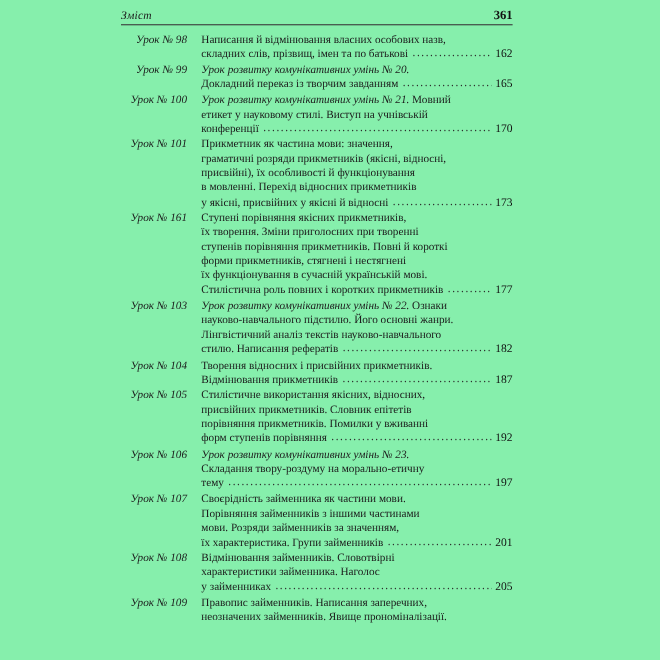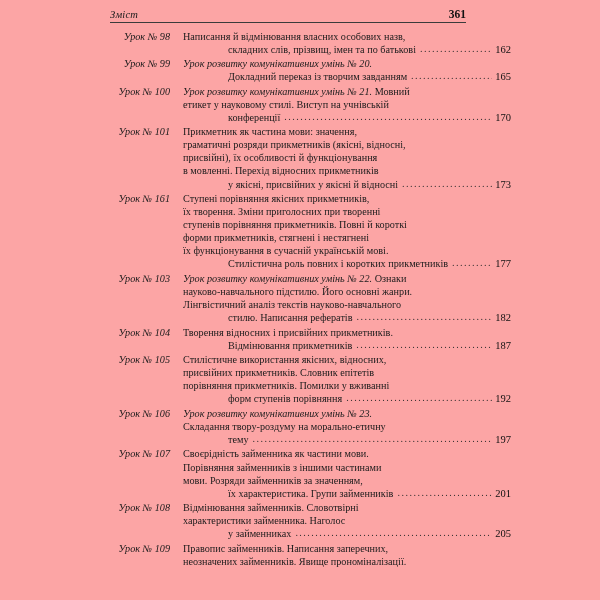--- a/index.html
+++ b/index.html
@@ -14,21 +14,21 @@
     font-family: "Liberation Serif", "DejaVu Serif", serif;
     color: #1b1b1b;
   }
 
   .page {
     position: relative;
     width: 600px;
     height: 600px;
     box-sizing: border-box;
     padding: 8px 132px 0 110px;
-    background: #fca5a5;
+    background: #86efac;
   }
 
   
   .running-head {
     display: flex;
     align-items: baseline;
     justify-content: space-between;
     width: 356px;
     padding-bottom: 2px;
     border-bottom: 1.1px solid #3b3b3b;
@@ -87,21 +87,20 @@
   }
   .toc-line .em {
     font-style: italic;
   }
 
   
   .toc-lastline {
     display: flex;
     align-items: baseline;
     width: 100%;
-    margin-left: 45px;
   }
   .toc-lastline .tail-text {
     white-space: nowrap;
     flex: 0 0 auto;
   }
   .toc-leader {
     flex: 1 1 auto;
     min-width: 8px;
     margin: 0 3px 0 4px;
     overflow: hidden;

